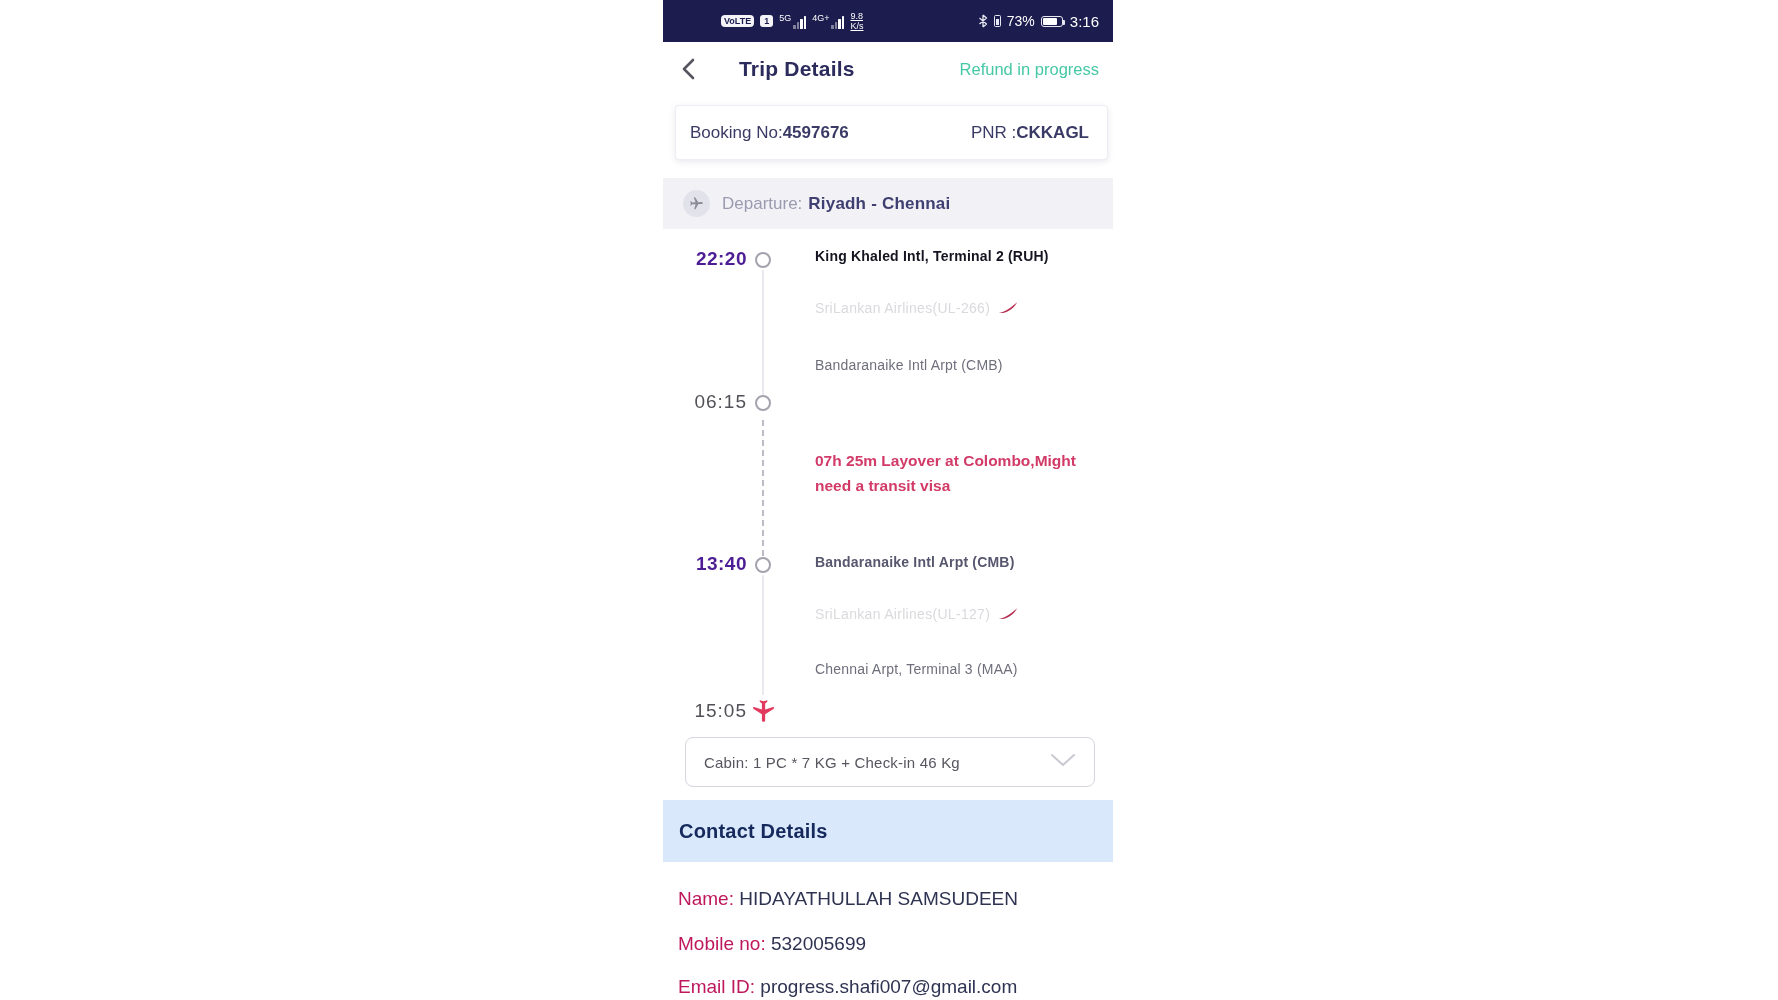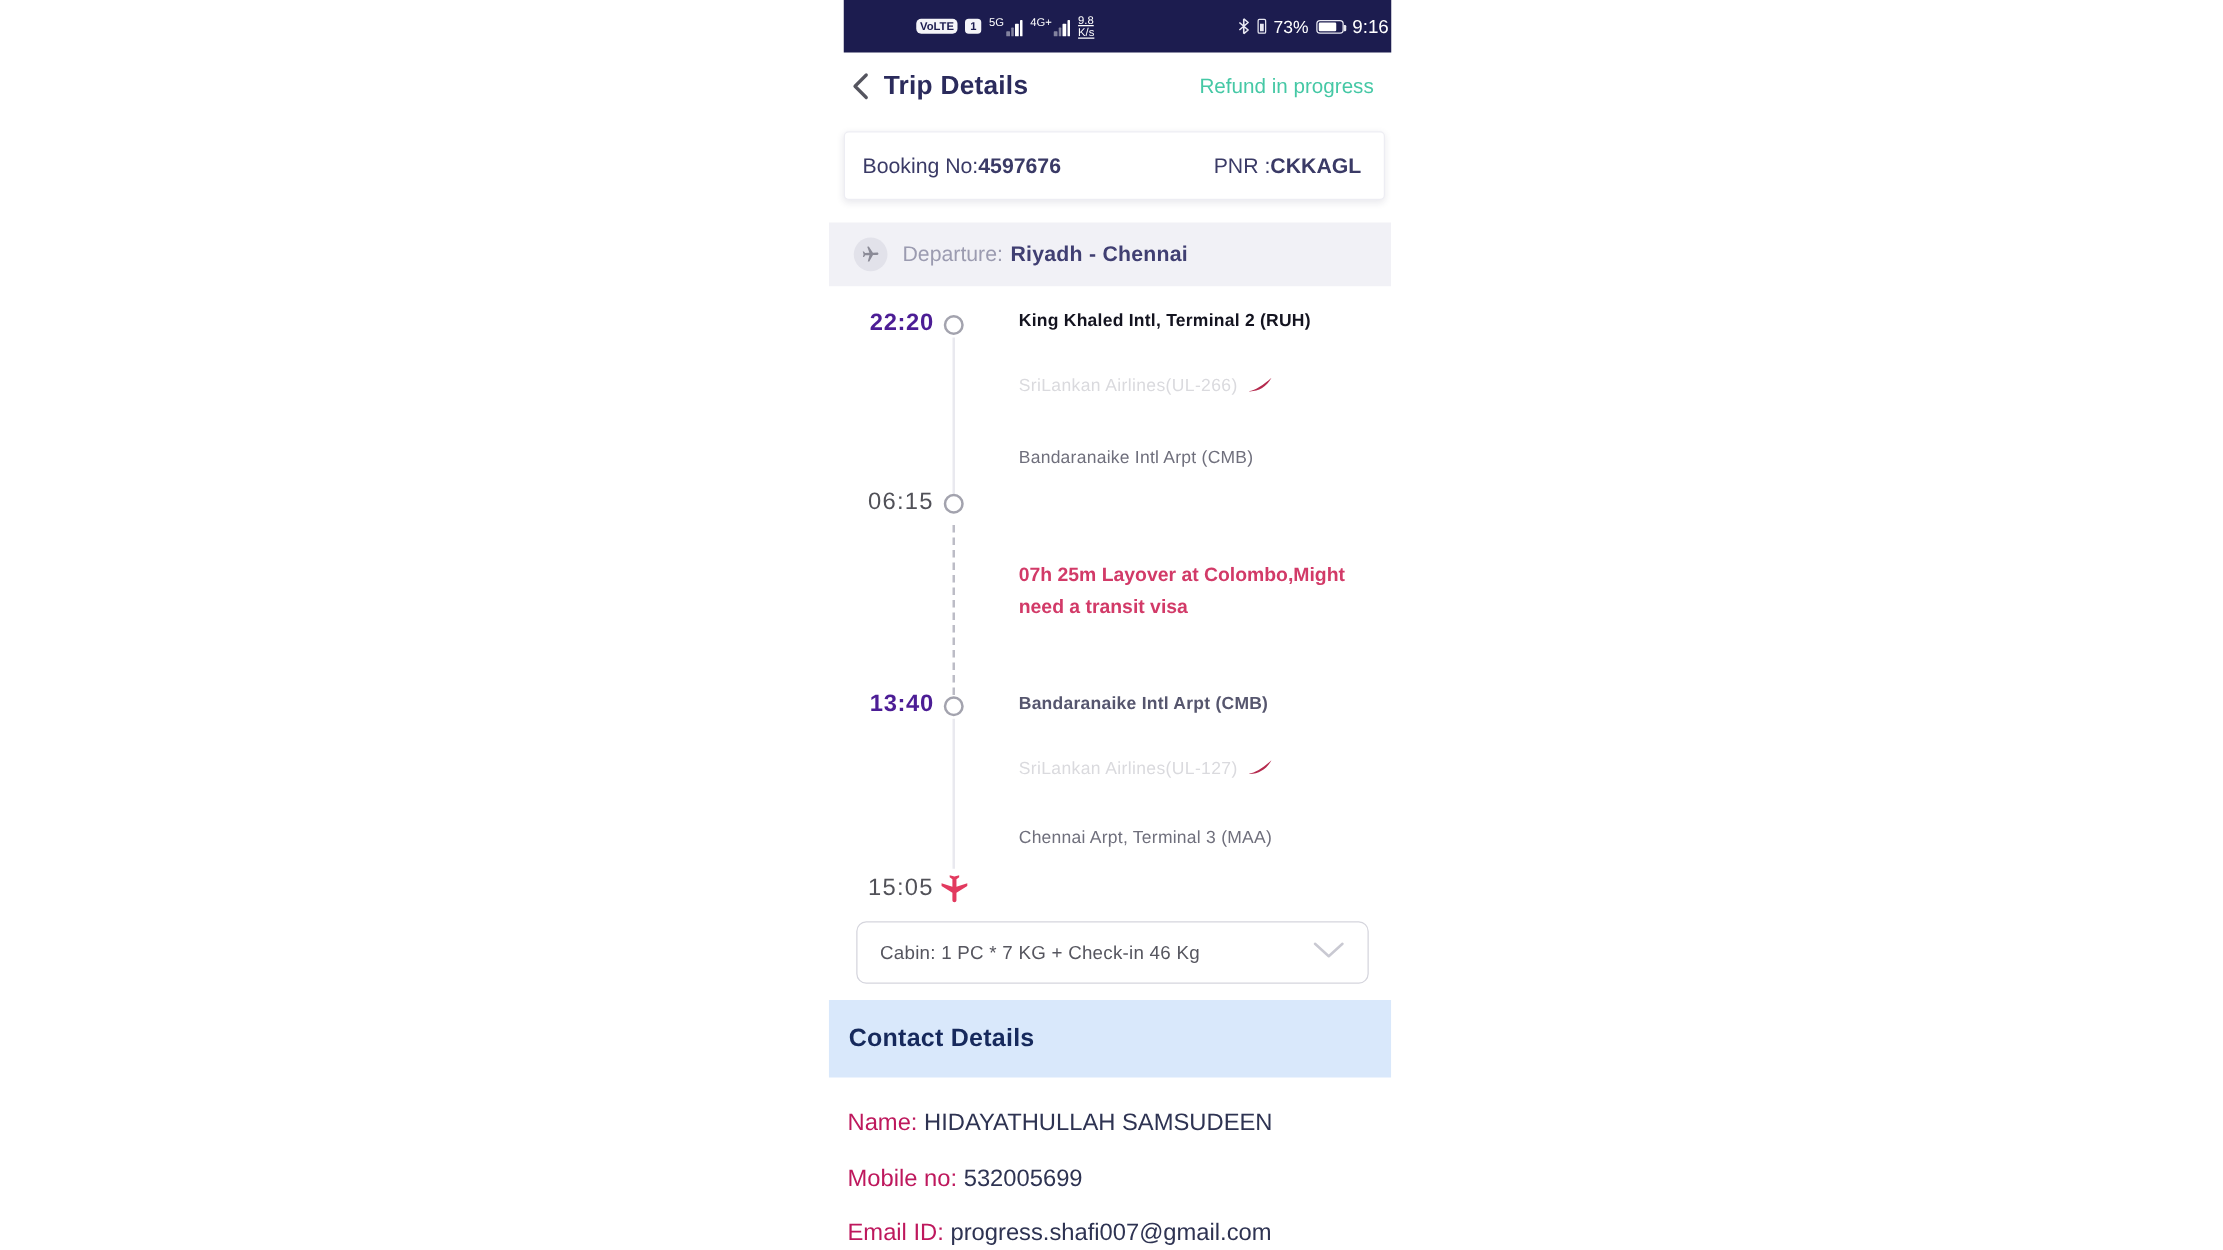--- a/index.html
+++ b/index.html
@@ -2,41 +2,41 @@
 <html><head>
 <meta charset="utf-8">
 <style>
   * { margin:0; padding:0; box-sizing:border-box; }
   html,body { width:1778px; height:1000px; background:#ffffff; font-family:"Liberation Sans", sans-serif; }
   .canvas { position:relative; width:1778px; height:1000px; background:#ffffff; overflow:hidden; }
   .phone { position:absolute; left:663px; top:0; width:450px; height:1000px; background:#ffffff; overflow:hidden; }
 
   
   .statusbar { position:absolute; left:0; top:0; width:450px; height:42px; background:#1c1c4f;
-               display:flex; align-items:center; justify-content:space-between; padding:0 14px 0 58px; color:#fff;margin-left:12px; }
+               display:flex; align-items:center; justify-content:space-between; padding:0 14px 0 58px; color:#fff; }
   .sb-left, .sb-right { display:flex; align-items:center; gap:6px; }
   .volte-badge { background:#f4f4f8; color:#1c1c4f; font-size:9px; font-weight:bold; border-radius:4px; padding:1px 3px; line-height:10px; }
   .sim-badge { background:#f4f4f8; color:#1c1c4f; font-size:9px; font-weight:bold; border-radius:3px; padding:1px 4px; line-height:10px; }
   .sig-group { display:flex; align-items:flex-end; gap:2px; }
   .sig-label { font-size:9px; line-height:9px; margin-bottom:6px; }
   .bars { display:flex; align-items:flex-end; gap:1px; }
   .bars i { display:block; width:2.5px; background:#ffffff; border-radius:0.5px; }
   .bars i.dim { background:rgba(255,255,255,0.45); }
   .speed { font-size:9px; line-height:10px; text-align:left;text-decoration:underline; }
   .bt-icon svg { display:block; }
   .mini-batt { width:7px; height:12px; border:1px solid #e8e8f2; border-radius:1.5px; position:relative; }
   .mini-batt::before { content:""; position:absolute; left:1px; right:1px; bottom:1px; height:6px; background:#e8e8f2; }
   .pct { font-size:14px; }
   .batt { width:22px; height:11px; border:1px solid #e8e8f2; border-radius:3px; position:relative; margin-right:1px; }
   .batt::before { content:""; position:absolute; left:1px; top:1px; bottom:1px; width:14px; background:#ffffff; border-radius:1px; }
   .batt::after { content:""; position:absolute; right:-3px; top:3px; width:2px; height:5px; background:#e8e8f2; border-radius:0 1px 1px 0; }
   .clock { font-size:15px; }
 
   
-  .header { position:absolute; left:0; top:42px; width:450px; height:54px; display:flex; align-items:center; padding:0 14px; }
+  .header { position:absolute; left:0; top:42px; width:450px; height:54px; display:flex; align-items:center; padding:0 14px;gap:32px; }
   .back-btn { width:22px; height:22px; display:flex; align-items:center; justify-content:center; margin-right:8px; cursor:pointer; }
   .page-title { font-size:21px; font-weight:bold; color:#2b2b5c; letter-spacing:0.2px; }
   .refund-status { margin-left:auto; font-size:16.5px; color:#45c8a5; }
 
   
   .booking-card { position:absolute; left:12px; top:105px; width:433px; height:55px; background:#ffffff;
                   border:1px solid #ededf3; border-radius:4px; box-shadow:0 2px 6px rgba(40,40,80,0.10);
                   display:flex; align-items:center; justify-content:space-between; padding:0 18px 0 14px;
                   font-size:17px; color:#3a3a66; }
   .booking-card b { font-weight:bold; }
@@ -118,21 +118,21 @@
       </div>
       <div class="sb-right">
         <span class="bt-icon">
           <svg width="10" height="14" viewBox="0 0 10 14">
               <path d="M5 1 L5 13 M5 1 L8.5 4 L1.5 10 M5 13 L8.5 10 L1.5 4" stroke="#e8e8f2" stroke-width="1.3" fill="none" stroke-linejoin="round"></path>
             </svg>
         </span>
         <span class="mini-batt"></span>
         <span class="pct">73%</span>
         <span class="batt"></span>
-        <span class="clock">9:16</span>
+        <span class="clock">3:16</span>
       </div>
     </div>
 
     <div class="header">
       <span class="back-btn">
         <svg width="14" height="22" viewBox="0 0 14 22">
             <path d="M12 2 L3 11 L12 20" stroke="#55555f" stroke-width="2.6" fill="none" stroke-linecap="round" stroke-linejoin="round"></path>
           </svg>
       </span>
       <span class="page-title">Trip Details</span>

